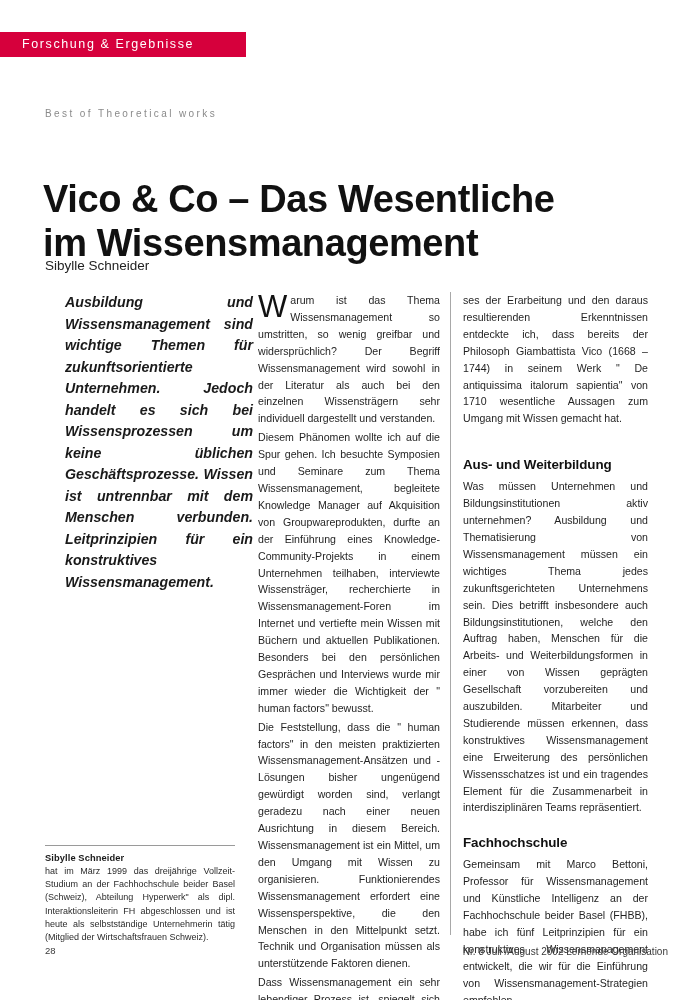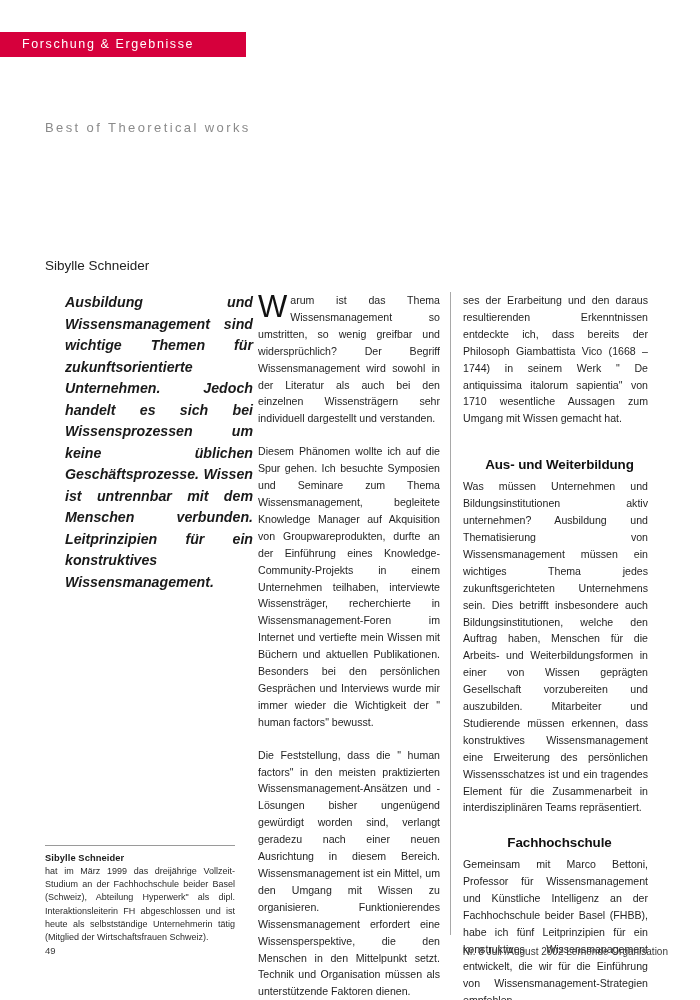--- a/index.html
+++ b/index.html
@@ -40,22 +40,22 @@
     letter-spacing: 1.6px;
     color: #ffffff;
     font-weight: 400;
     white-space: nowrap;
   }
 
   
   .eyebrow {
     position: absolute;
     left: 45px;
-    top: 120px;
-    font-size: 13px;
+    top: 108px;
+    font-size: 10px;
     letter-spacing: 2.4px;
     color: #8a8a8a;
     font-weight: 400;
     white-space: nowrap;
   }
   .headline {
     position: absolute;
     left: 43px;
     top: 152px;
     width: 625px;
@@ -138,39 +138,38 @@
   }
 
   .body-text {
     font-size: 10.6px;
     line-height: 16.9px;
     color: #1f1f1f;
     text-align: justify;
     text-justify: inter-word;
     hyphens: none;
   }
-  .body-text + .body-text { margin-top: 16px; }
+  .body-text + .body-text { margin-top: 2px; }
 
   .dropcap-para { position: relative; }
   .dropcap {
     float: left;
     font-size: 31px;
     line-height: 27px;
     font-weight: 400;
     padding: 1px 3px 0 0;
     color: #111111;
   }
 
   .subhead {
     font-size: 13.4px;
     font-weight: bold;
     color: #111111;
-    margin: 19px 0 6px 8px;
+    margin: 19px 0 6px 0;
     letter-spacing: -0.1px;
-    text-align: center;
   }
   .subhead.first { margin-top: 30px; }
 
   
   .col-divider {
     position: absolute;
     left: 450px;
     top: 292px;
     width: 1px;
     height: 643px;
@@ -198,20 +197,24 @@
 <body>
 
 <div class="page">
 
   <div class="kicker-banner">
     <span class="kicker-text">Forschung &amp; Ergebnisse</span>
   </div>
 
   <div class="eyebrow">Best of Theoretical works</div>
 
+  <h1 class="headline">
+    <span class="hl-line">Vico &amp; Co – Das Wesentliche</span>
+    <span class="hl-line">im Wissensmanagement</span>
+  </h1>
 
   <div class="byline">Sibylle Schneider</div>
 
   <div class="col col-lead">
     <p class="lead-text">Ausbildung und Wissensmanagement sind wichtige Themen für zukunftsorientierte Unternehmen. Jedoch handelt es sich bei Wissensprozessen um keine üblichen Geschäftsprozesse. Wissen ist untrennbar mit dem Menschen  verbunden.  Leitprinzipien für ein konstruktives Wissensmanagement.</p>
   </div>
 
   <div class="bio-box">
     <div class="bio-rule"></div>
     <div class="bio-name">Sibylle Schneider</div>
@@ -230,16 +233,16 @@
   </div>
 
   <div class="col col-3">
     <p class="body-text">ses der Erarbeitung und den daraus resultierenden Erkenntnissen entdeckte ich, dass bereits der Philosoph Giambattista Vico (1668 – 1744) in seinem Werk " De antiquissima italorum sapientia" von 1710 wesentliche Aussagen zum Umgang mit Wissen gemacht hat.</p>
     <h2 class="subhead first">Aus- und Weiterbildung</h2>
     <p class="body-text">Was müssen Unternehmen und Bildungsinstitutionen aktiv unternehmen? Ausbildung und Thematisierung von Wissensmanagement müssen ein wichtiges Thema jedes zukunftsgerichteten Unternehmens sein. Dies betrifft insbesondere auch Bildungsinstitutionen, welche den Auftrag haben, Menschen für die Arbeits- und Weiterbildungsformen in einer von Wissen geprägten Gesellschaft vorzubereiten und auszubilden. Mitarbeiter und Studierende müssen erkennen, dass konstruktives Wissensmanagement eine Erweiterung des persönlichen Wissensschatzes ist und ein tragendes Element für die Zusammenarbeit in interdisziplinären Teams repräsentiert.</p>
     <h2 class="subhead">Fachhochschule</h2>
     <p class="body-text">Gemeinsam mit Marco Bettoni, Professor für Wissensmanagement und Künstliche Intelligenz an der Fachhochschule beider Basel (FHBB), habe ich fünf Leitprinzipien für ein konstruktives Wissensmanagement entwickelt, die wir für die Einführung von Wissensmanagement-Strategien empfehlen.</p>
   </div>
 
-  <div class="footer-page-no">49</div>
+  <div class="footer-page-no">28</div>
   <div class="footer-issue">Nr. 8 Juli /August 2002 Lernende Organisation</div>
 
 </div>
 
 </body></html>

